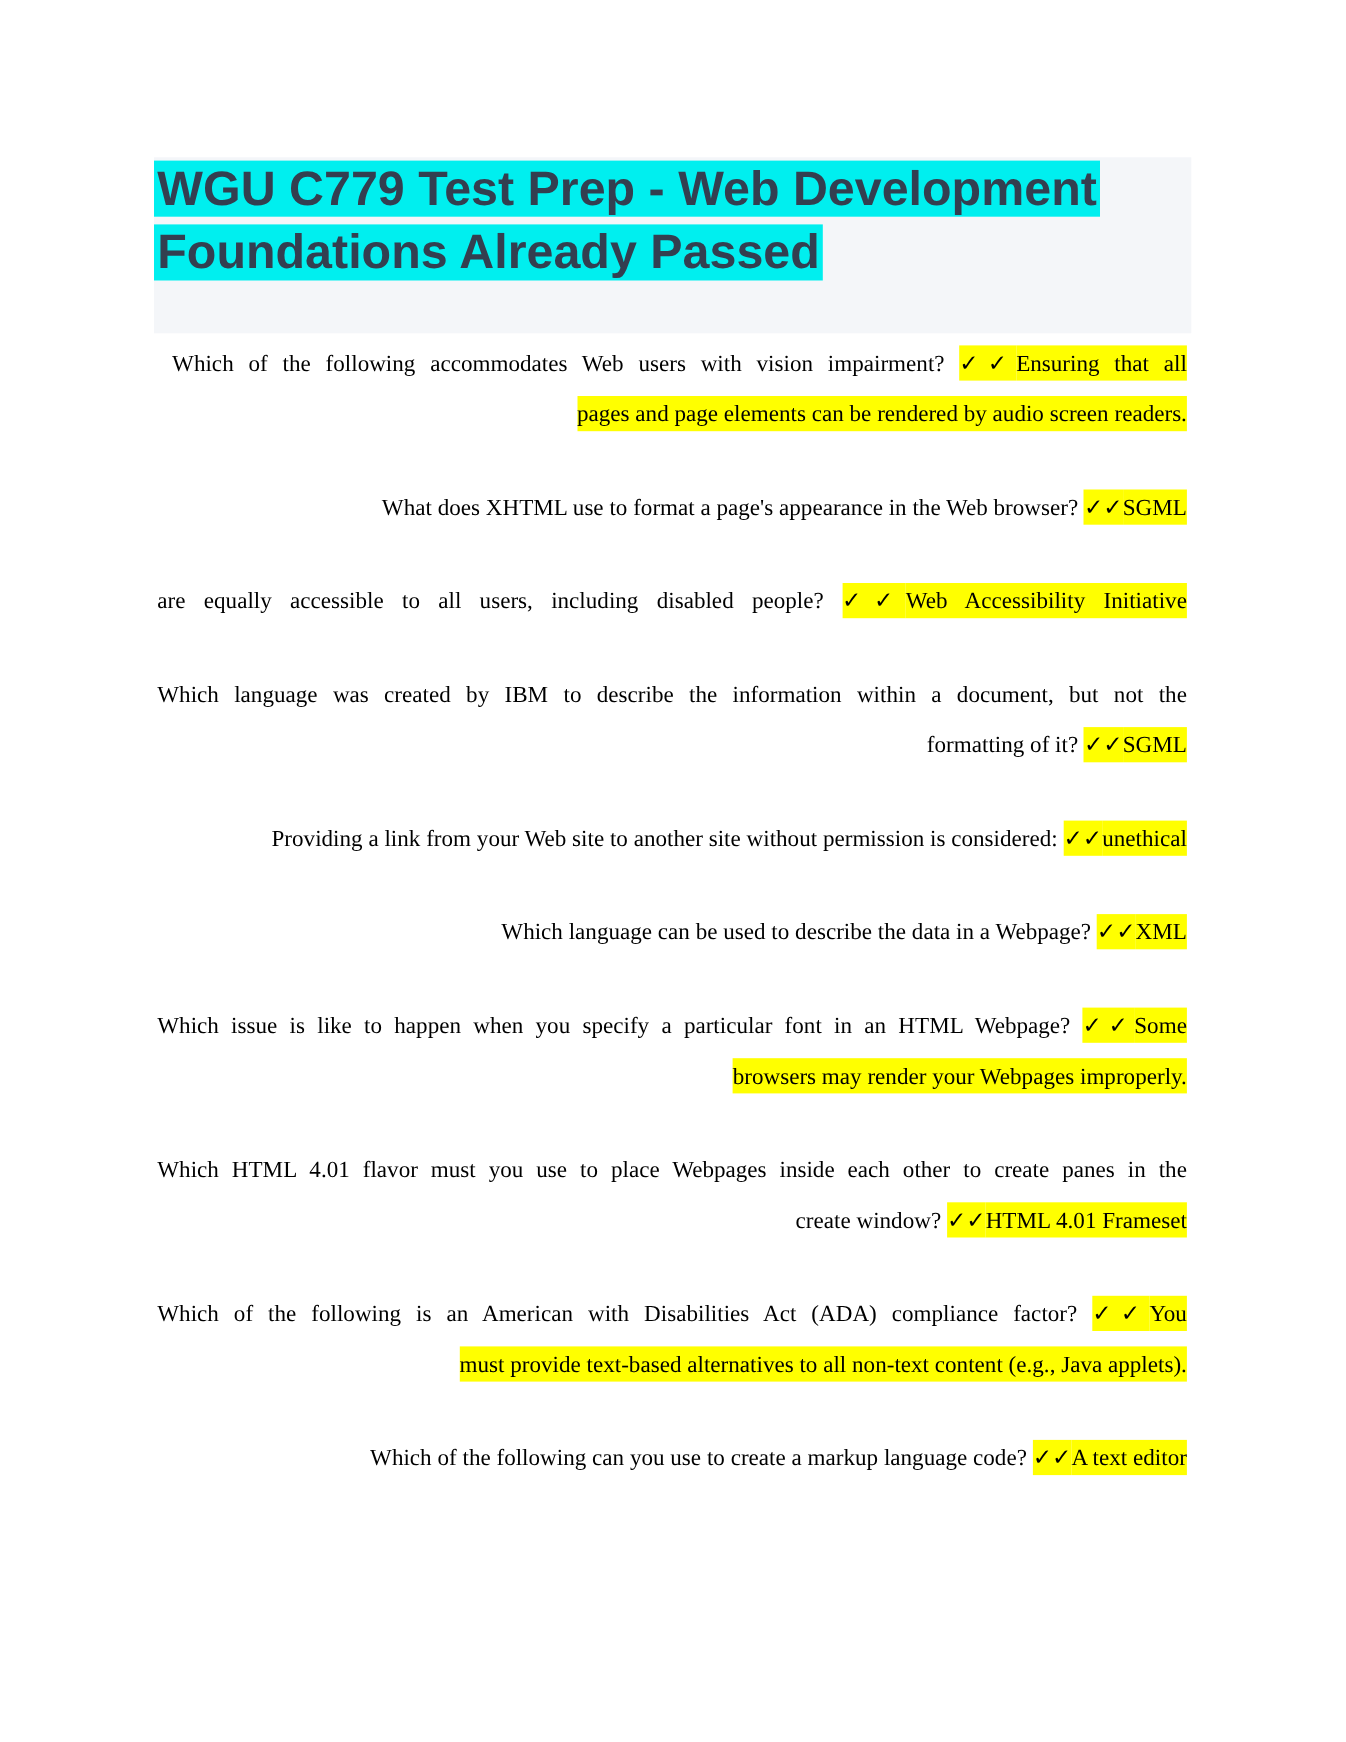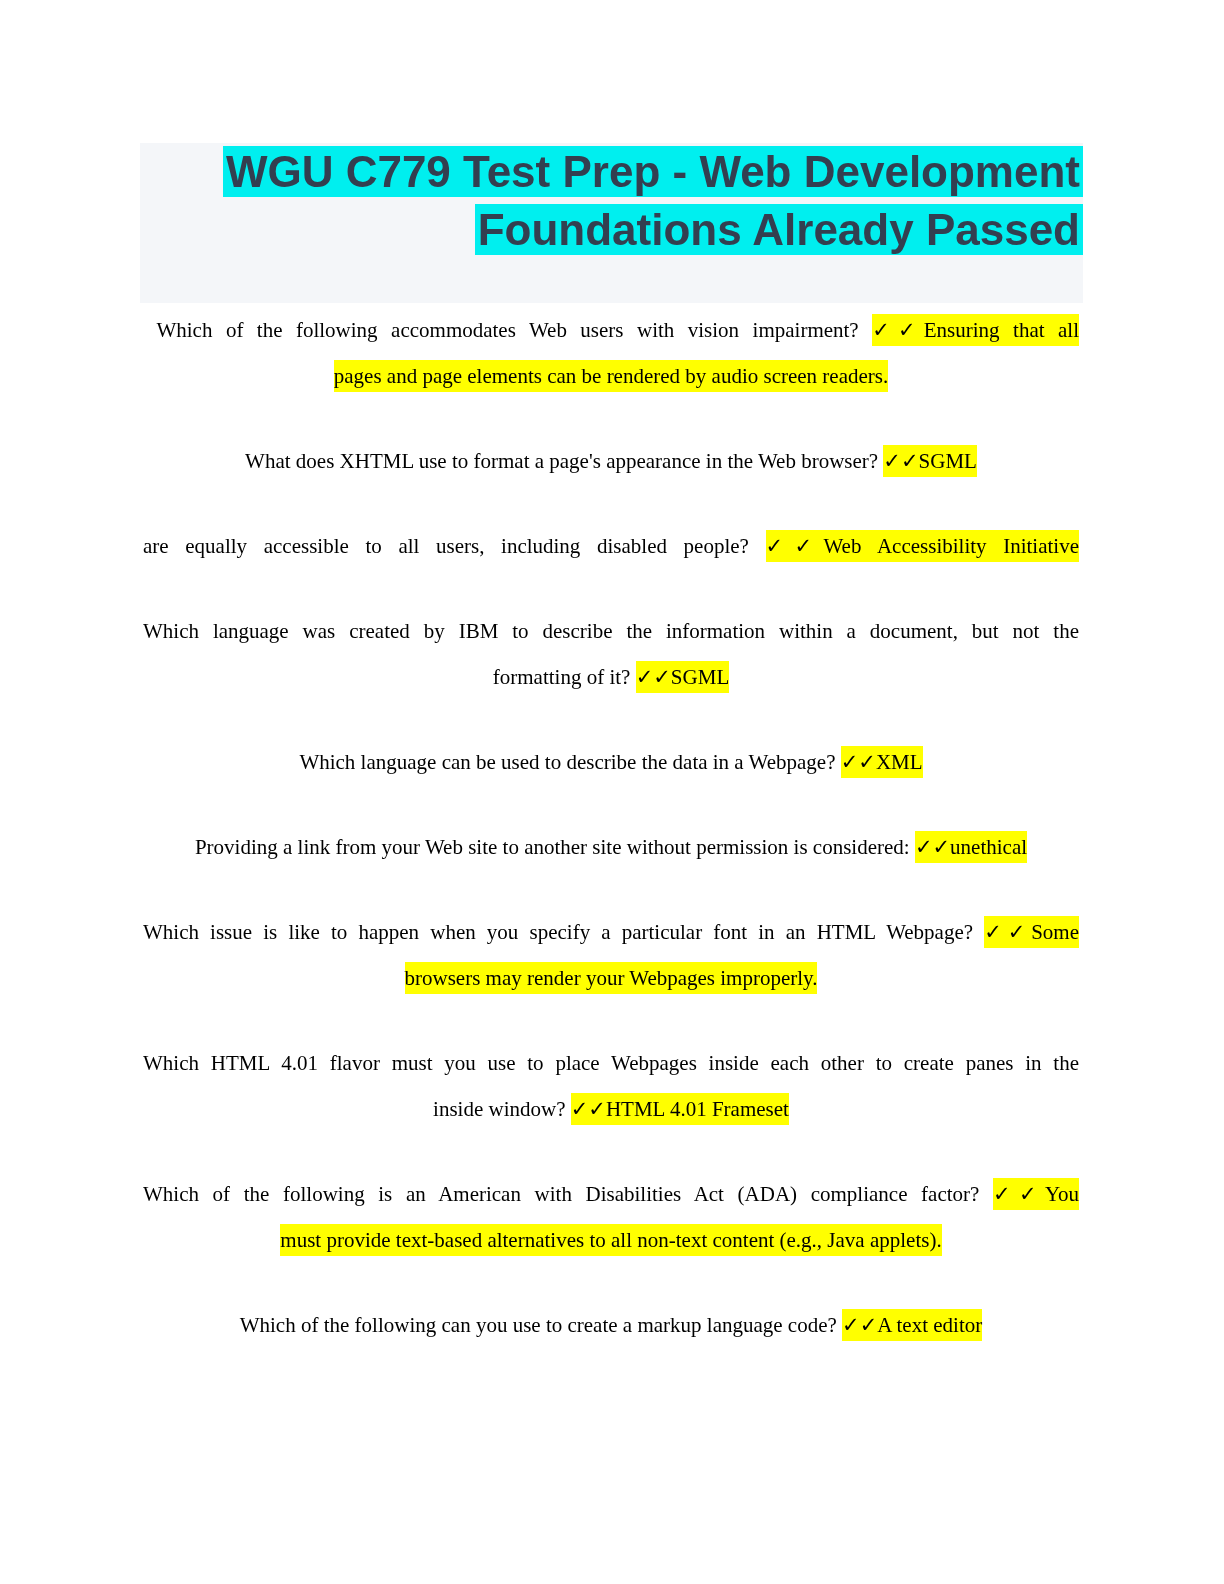--- a/index.html
+++ b/index.html
@@ -23,38 +23,38 @@
     width: 943px;
     background: #f4f6f9;
     padding: 0 0 44px 0;
   }
   .page-title {
     margin: 0;
     font-family: "Liberation Sans", sans-serif;
     font-weight: bold;
     font-size: 44px;
     line-height: 58px;
-    text-align: right;
+    text-align: left;
     color: #333f50;
     letter-spacing: 0px;
   }
   .page-title .title-line { white-space: nowrap; }
   .hl-cyan {
     background: #00efef;
     padding: 1px 3px;
   }
   .qa-list {
     margin: 4px 0 0 143px;
     width: 936px;
     font-size: 21px;
     line-height: 46px;
   }
   .para { margin: 0 0 39px 0; }
   .line {
-    text-align: center;
+    text-align: right;
     white-space: nowrap;
   }
   .line.justify {
     white-space: normal;
     text-align: justify;
     text-align-last: justify;
   }
   .q { font-weight: normal; }
   .hl {
     background: #ffff00;
@@ -86,32 +86,32 @@
         <div class="line"><span class="q">What does XHTML use to format a page's appearance in the Web browser? </span><span class="hl check">✓✓</span><span class="hl ans">SGML</span></div>
       </div>
       <div class="para">
         <div class="line justify"><span class="q">are equally accessible to all users, including disabled people? </span><span class="hl check">✓✓</span><span class="hl ans">Web Accessibility Initiative</span></div>
       </div>
       <div class="para">
         <div class="line justify"><span class="q">Which language was created by IBM to describe the information within a document, but not the</span></div>
         <div class="line"><span class="q">formatting of it? </span><span class="hl check">✓✓</span><span class="hl ans">SGML</span></div>
       </div>
       <div class="para">
-        <div class="line"><span class="q">Which language can be used to describe the data in a Webpage? </span><span class="hl check">✓✓</span><span class="hl ans">XML</span></div>
+        <div class="line"><span class="q">Providing a link from your Web site to another site without permission is considered: </span><span class="hl check">✓✓</span><span class="hl ans">unethical</span></div>
       </div>
       <div class="para">
-        <div class="line"><span class="q">Providing a link from your Web site to another site without permission is considered: </span><span class="hl check">✓✓</span><span class="hl ans">unethical</span></div>
+        <div class="line"><span class="q">Which language can be used to describe the data in a Webpage? </span><span class="hl check">✓✓</span><span class="hl ans">XML</span></div>
       </div>
       <div class="para">
         <div class="line justify"><span class="q">Which issue is like to happen when you specify a particular font in an HTML Webpage? </span><span class="hl check">✓✓</span><span class="hl ans">Some</span></div>
         <div class="line"><span class="hl ans">browsers may render your Webpages improperly.</span></div>
       </div>
       <div class="para">
         <div class="line justify"><span class="q">Which HTML 4.01 flavor must you use to place Webpages inside each other to create panes in the</span></div>
-        <div class="line"><span class="q">inside window? </span><span class="hl check">✓✓</span><span class="hl ans">HTML 4.01 Frameset</span></div>
+        <div class="line"><span class="q">create window? </span><span class="hl check">✓✓</span><span class="hl ans">HTML 4.01 Frameset</span></div>
       </div>
       <div class="para">
         <div class="line justify"><span class="q">Which of the following is an American with Disabilities Act (ADA) compliance factor? </span><span class="hl check">✓✓</span><span class="hl ans">You</span></div>
         <div class="line"><span class="hl ans">must provide text-based alternatives to all non-text content (e.g., Java applets).</span></div>
       </div>
       <div class="para">
         <div class="line"><span class="q">Which of the following can you use to create a markup language code? </span><span class="hl check">✓✓</span><span class="hl ans">A text editor</span></div>
       </div>
     </div>
 

